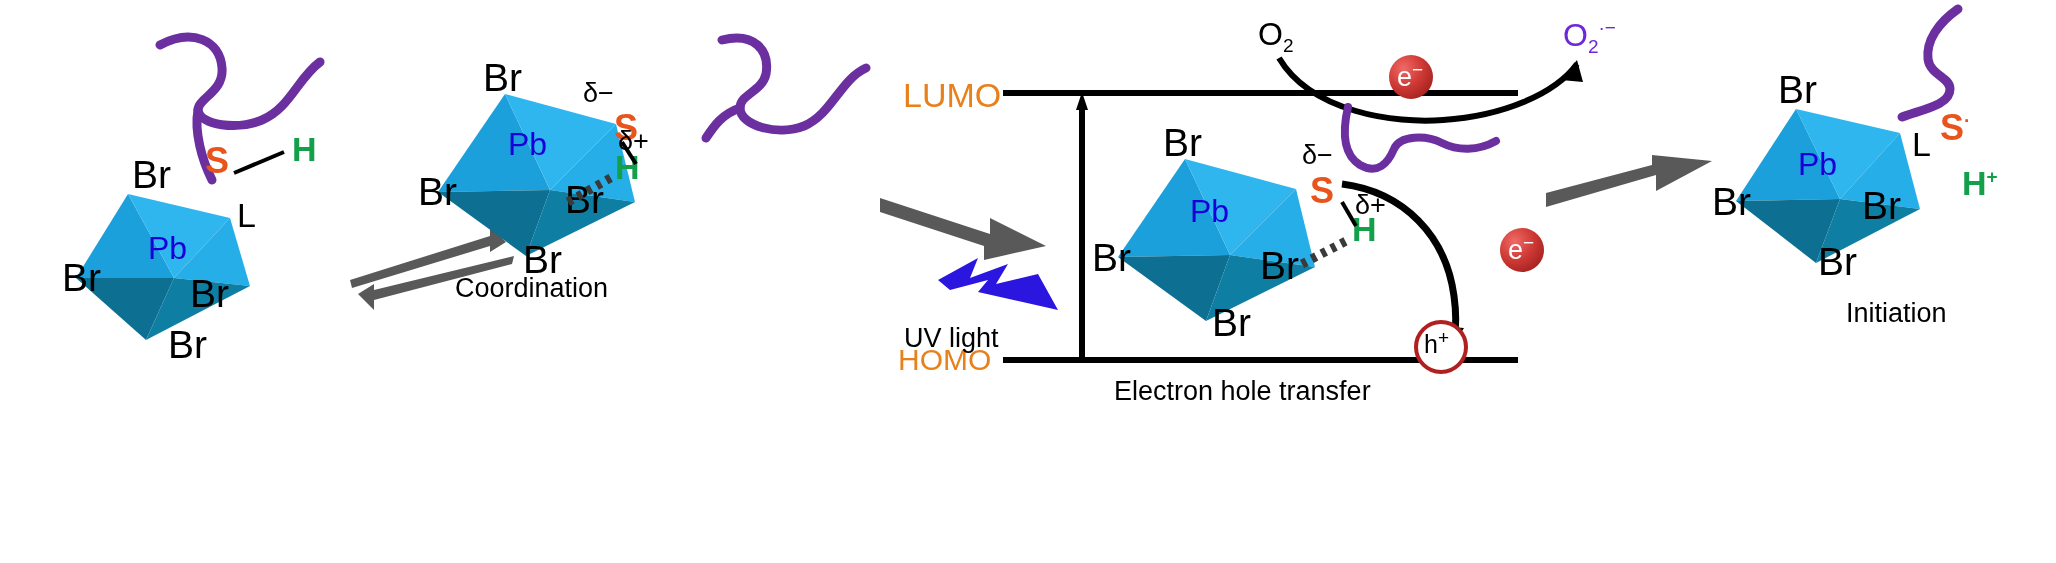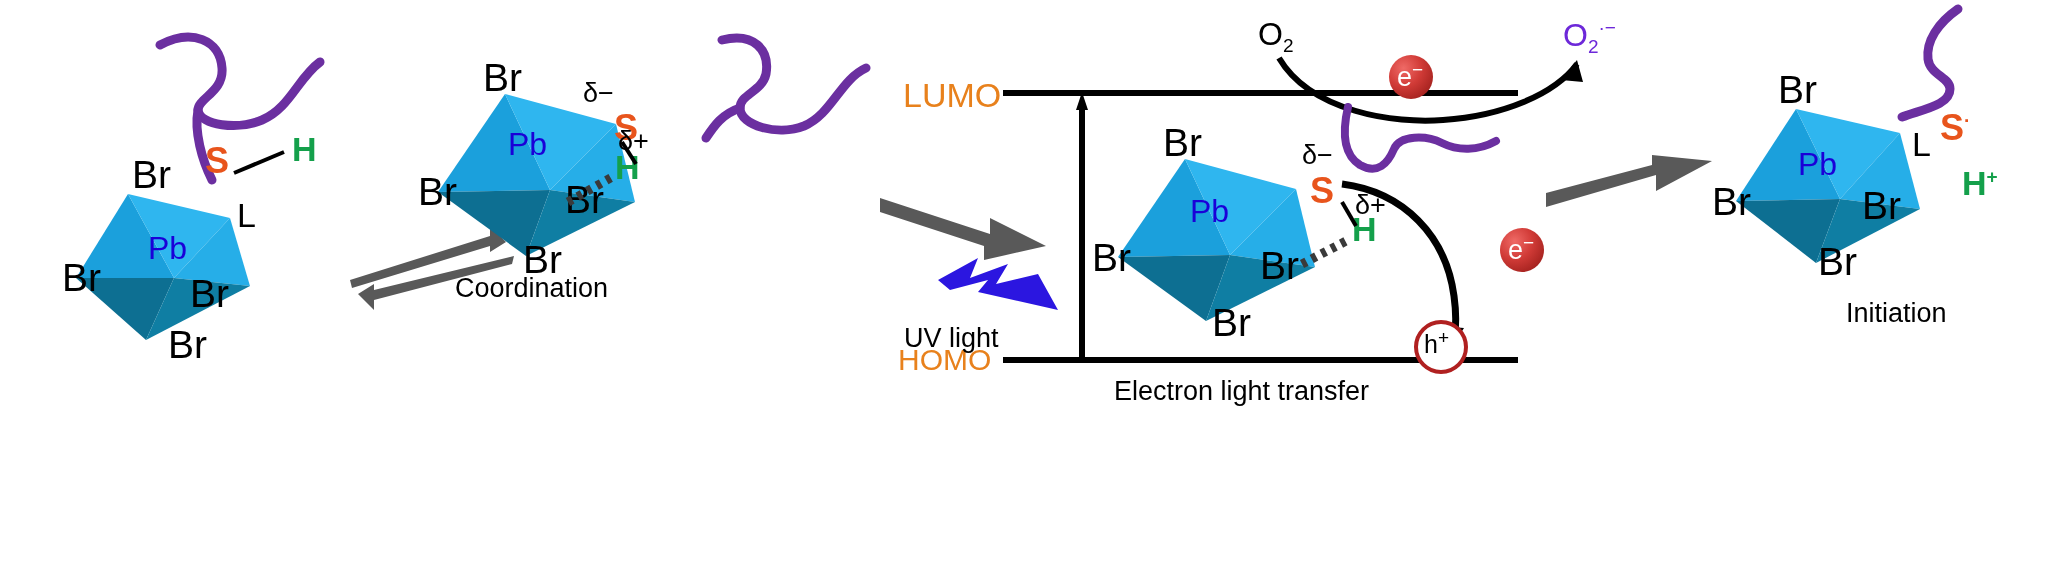--- a/index.html
+++ b/index.html
@@ -173,21 +173,21 @@
   </svg>
 
   <div style="position:absolute;left:1414px;top:320px;width:46px;height:46px;border-radius:50%;
               border:4px solid #B02020;background:#fff;"></div>
   <span class="lbl" style="left:1424px;top:328px;font-size:25px;color:#000;"><span>h</span><span class="sup">+</span></span>
 
   <div style="position:absolute;left:1500px;top:228px;width:44px;height:44px;border-radius:50%;
               background:radial-gradient(circle at 33% 30%, #ef6a66 0%, #d13b37 42%, #8d1512 100%);"></div>
   <span class="lbl" style="left:1508px;top:233px;font-size:27px;color:#fff;"><span>e</span><span class="sup">−</span></span>
 
-  <span class="lbl cap" style="left:1114px;top:378px;">Electron light transfer</span>
+  <span class="lbl cap" style="left:1114px;top:378px;">Electron hole transfer</span>
 </div>
 
 <svg style="left:1544px;top:155px;" width="180" height="75" viewBox="0 0 180 75">
   <polygon points="2,52 112,20 112,36 168,6 108,0 108,10 2,38" fill="#595959"></polygon>
 </svg>
 
 <div class="stage">
 
   <svg style="left:1880px;top:5px;" width="150" height="130" viewBox="0 0 150 130">
     <path d="M78 4 C 58 18, 46 36, 48 54 C 50 70, 70 72, 70 84 C 70 100, 44 104, 22 112" stroke="#6B2FA0" stroke-width="9" fill="none" stroke-linecap="round"></path>

